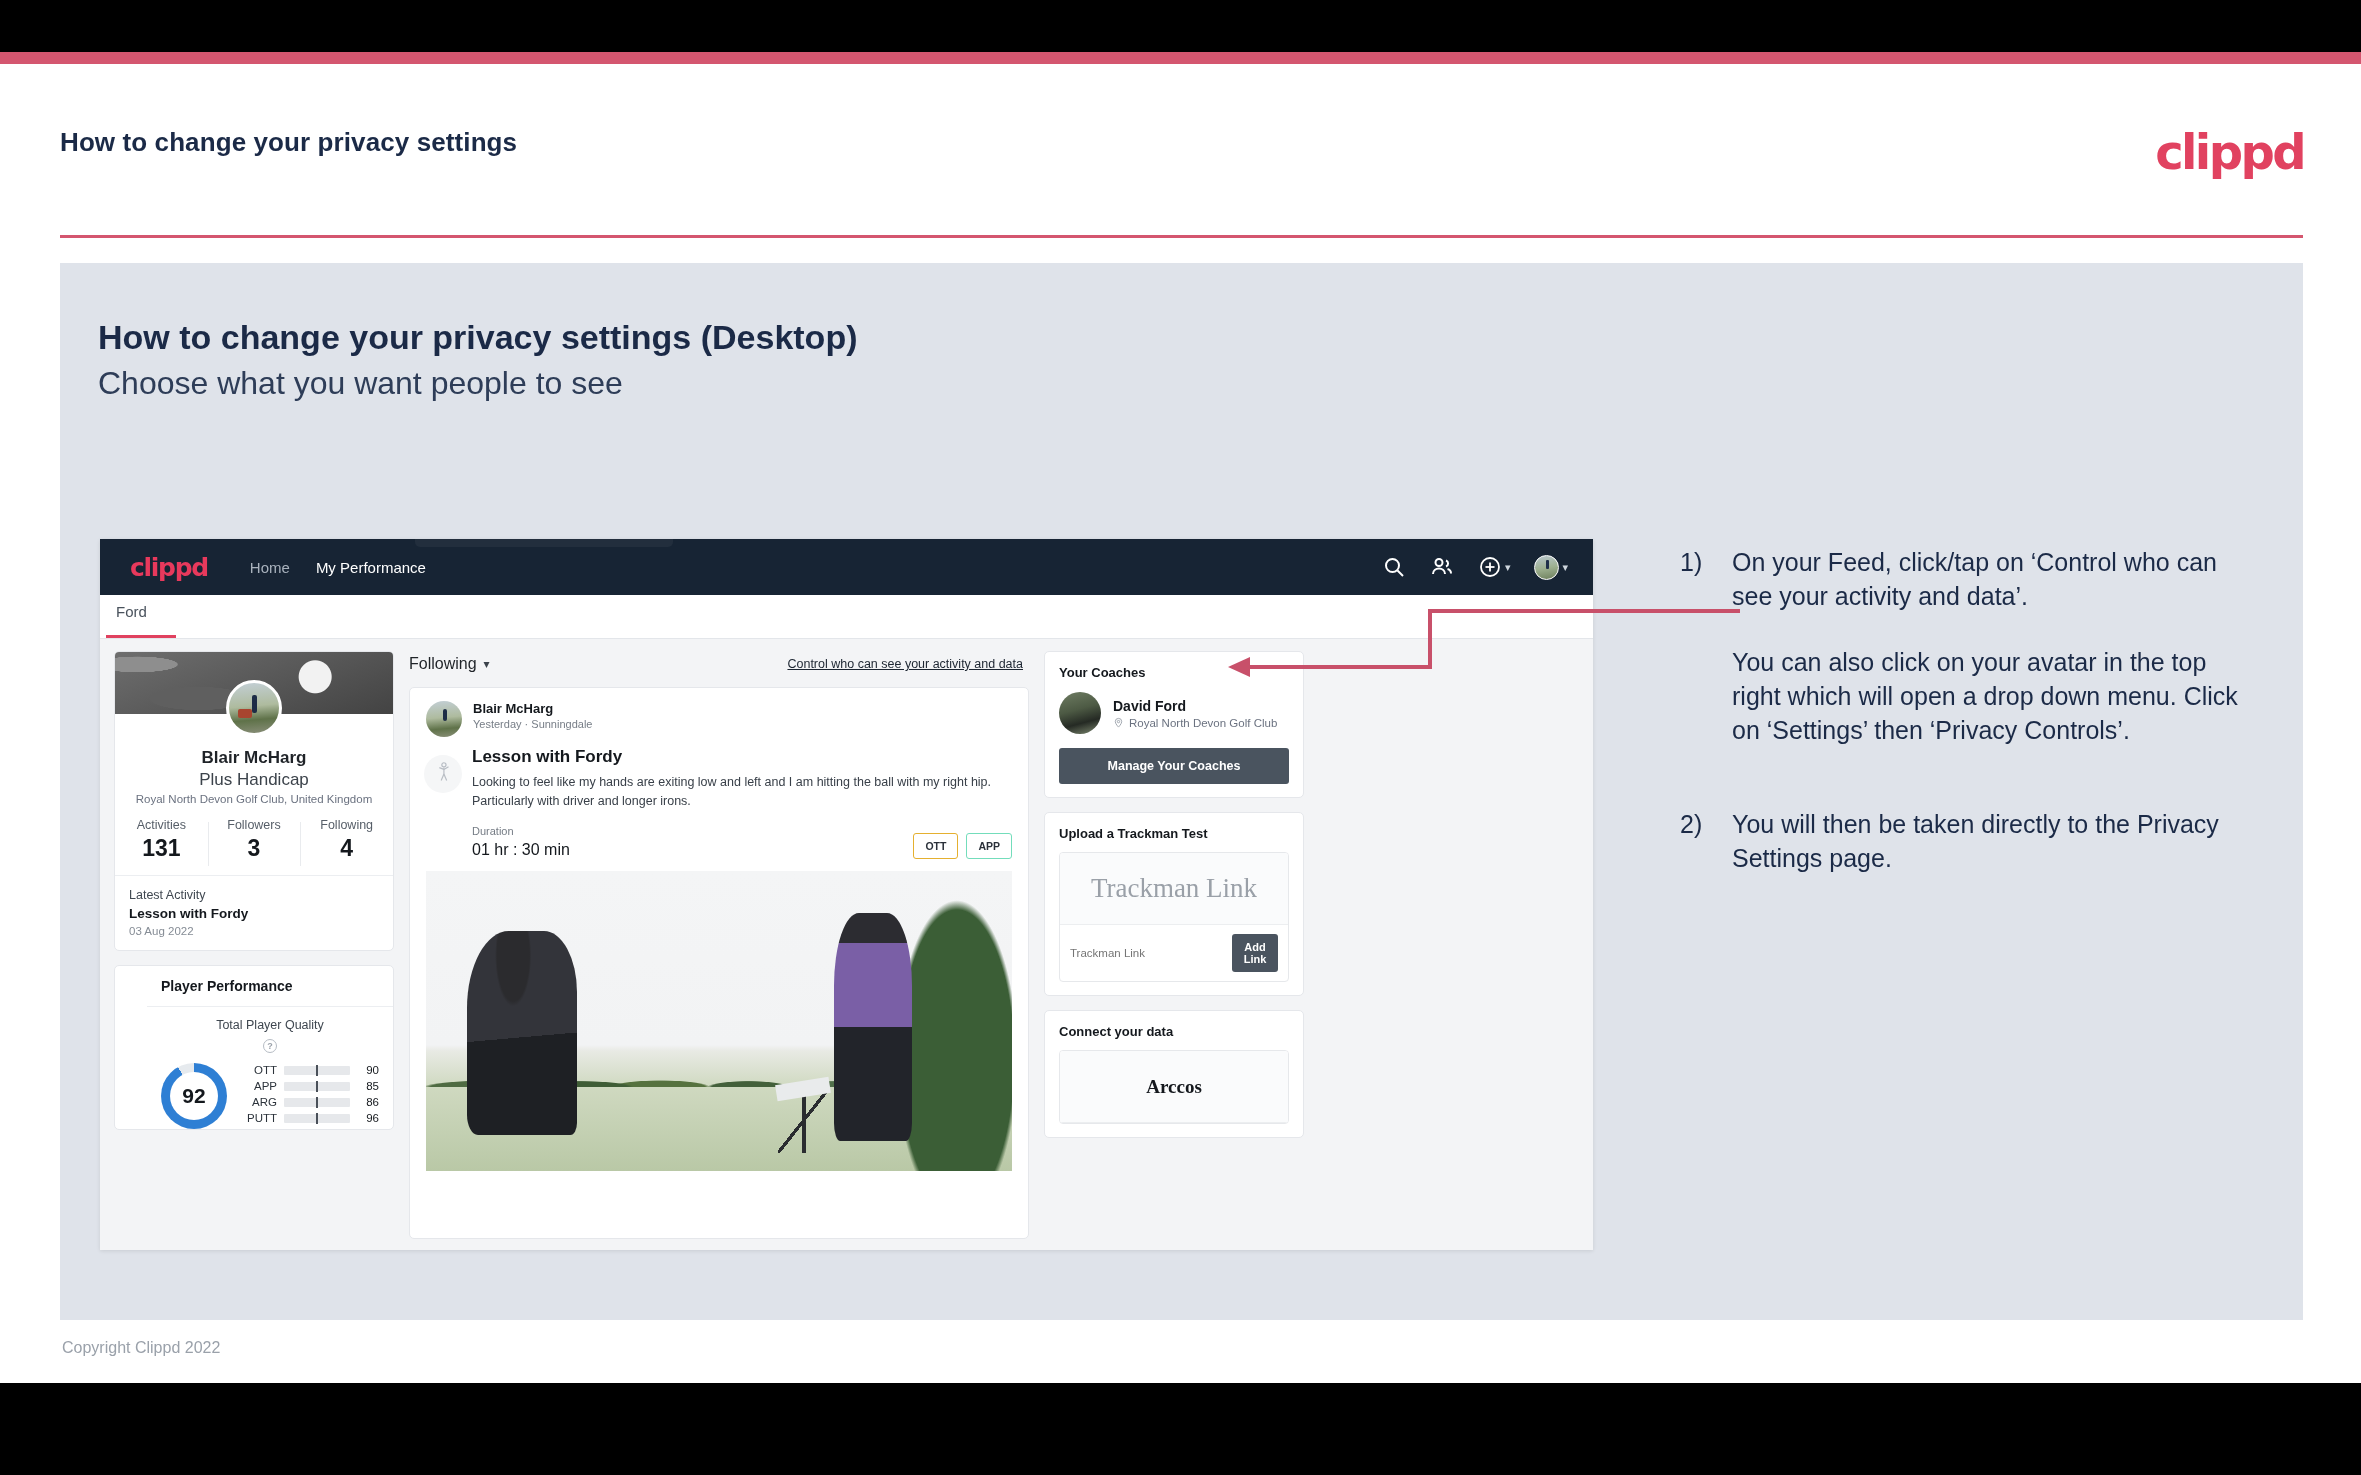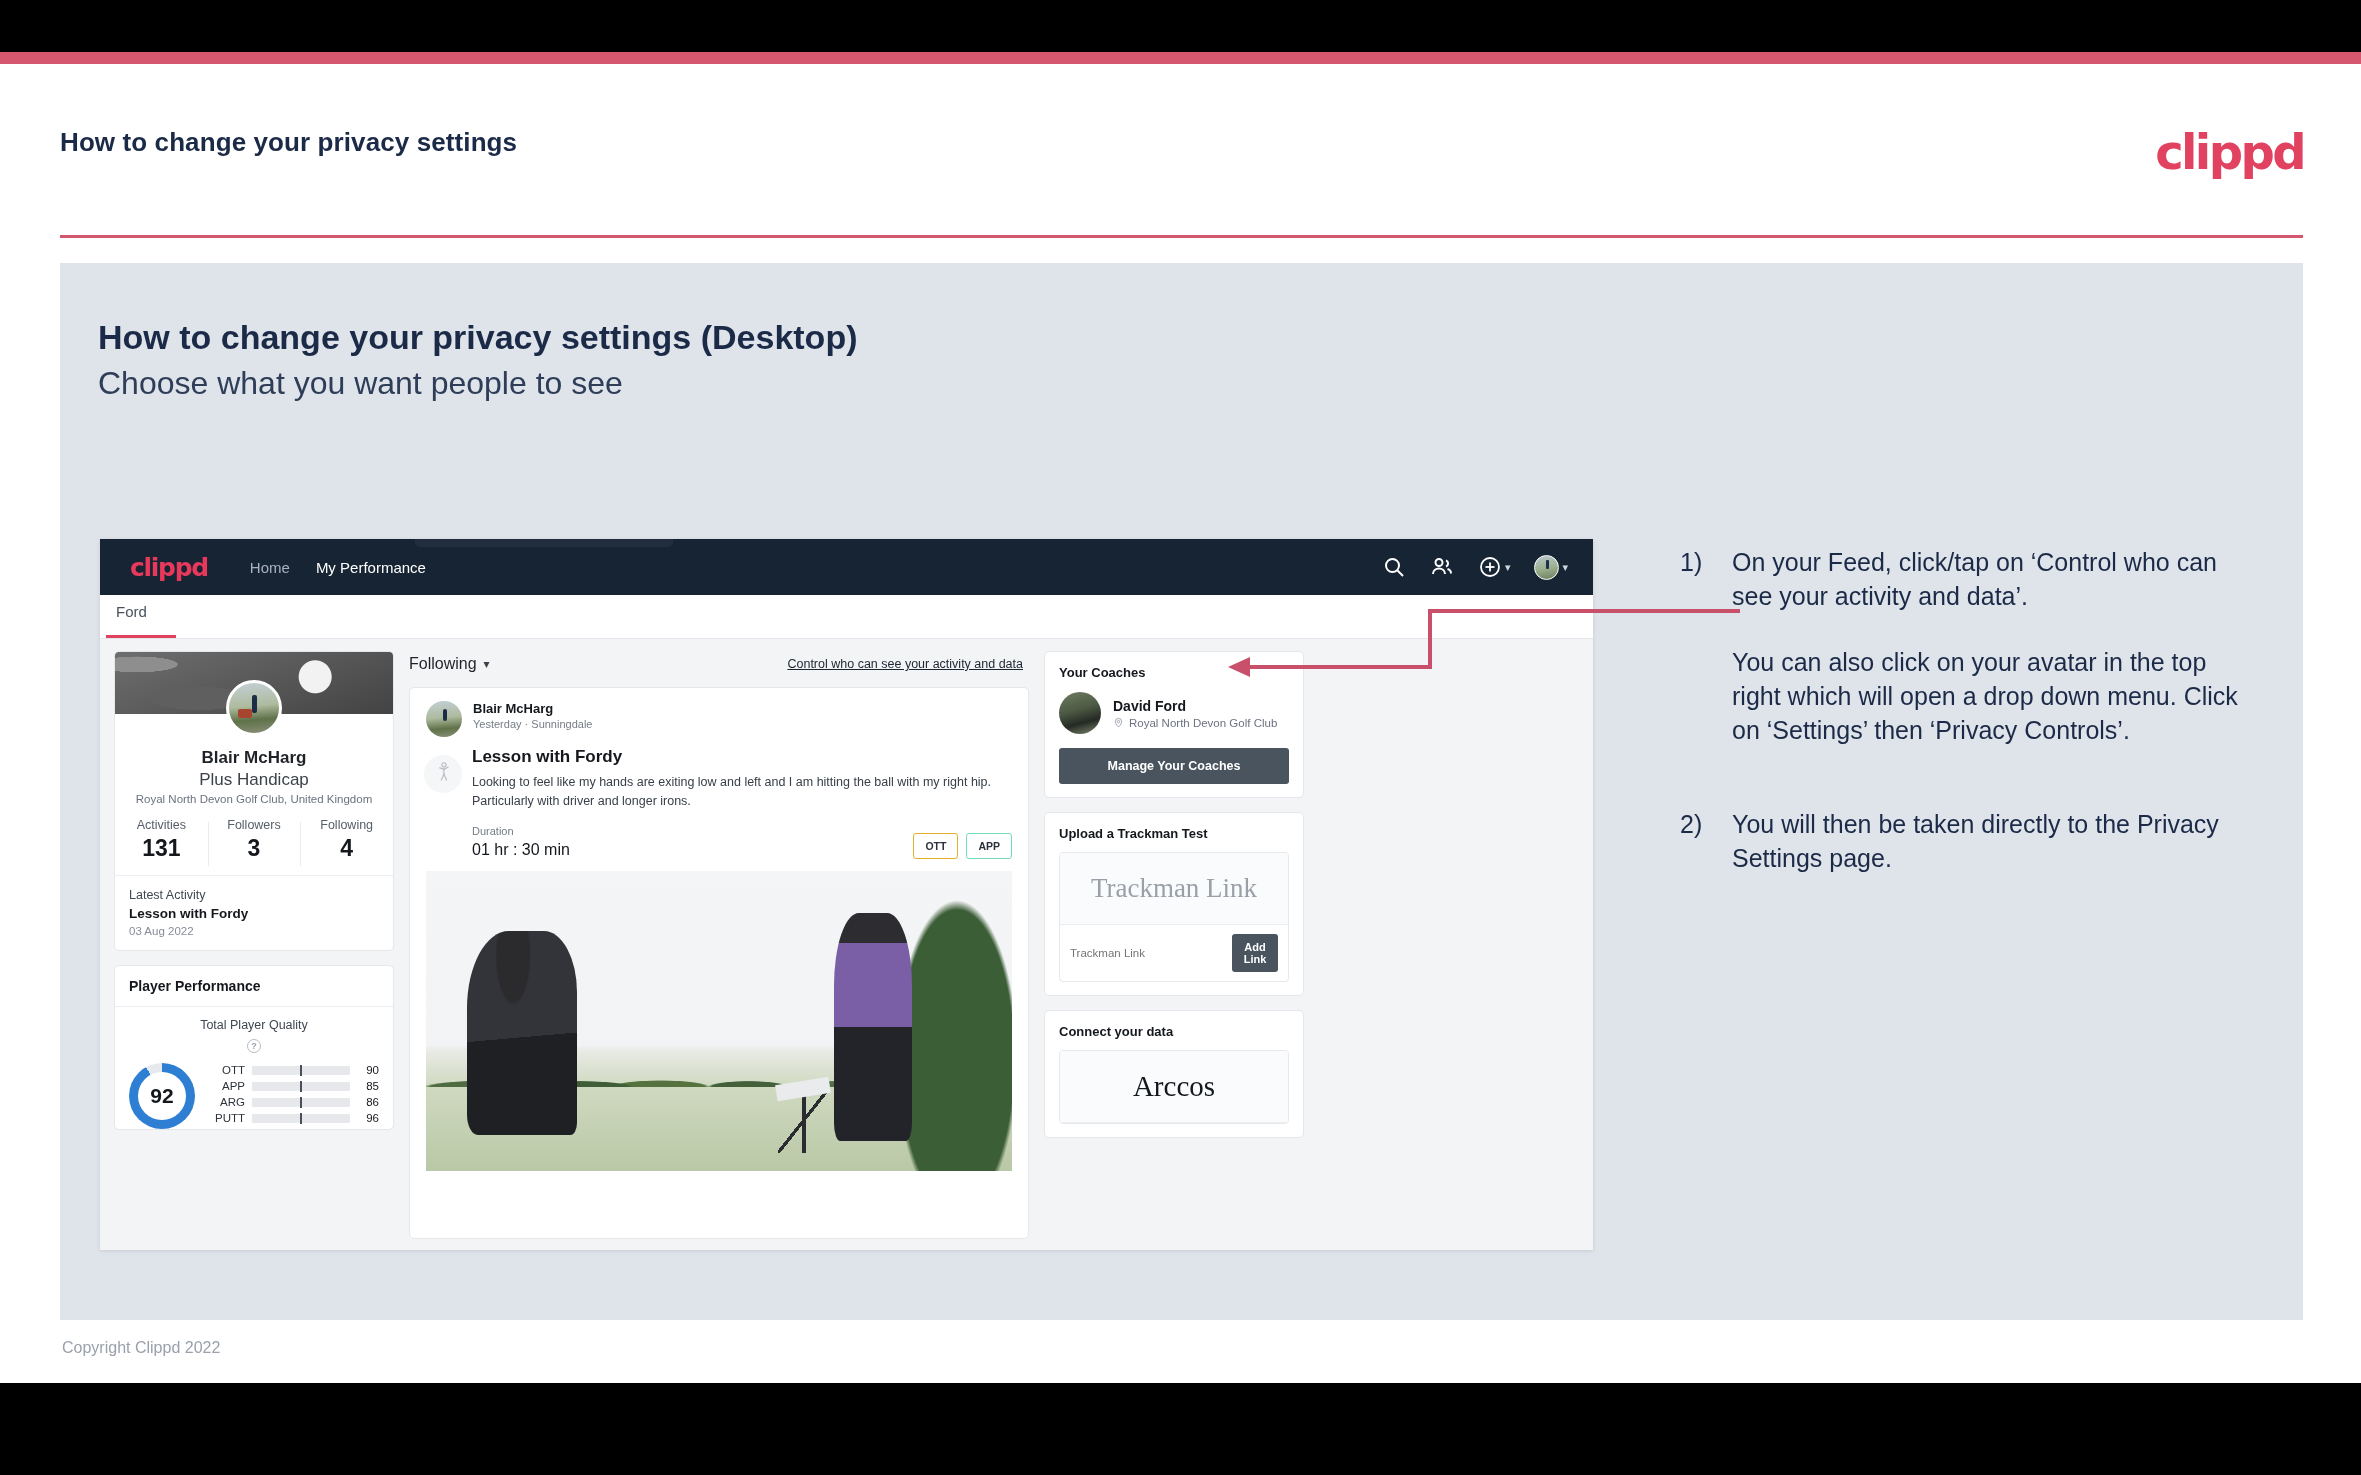--- a/index.html
+++ b/index.html
@@ -168,21 +168,21 @@
     content: ""; position: absolute; left: 0; top: 4px;
     width: 1px; height: 44px; background: #e9ebee;
   }
   .stat-label { font-size: 12.5px; color: #565e68; }
   .stat-value { font-size: 23px; font-weight: 700; color: #14181d; margin-top: 3px; }
   .latest-wrap { padding: 12px 14px 13px; }
   .latest-title { font-size: 12.5px; color: #3f4750; }
   .latest-name { font-size: 13.5px; font-weight: 700; color: #14181d; margin-top: 4px; }
   .latest-date { font-size: 11.5px; color: #858c95; margin-top: 4px; }
 
-  .perf-card { margin-top: 14px; overflow: hidden; }
+  .perf-card { margin-top: 14px; overflow: hidden; padding-left: 32px; }
   .perf-head {
     padding: 12px 14px; font-size: 14px; font-weight: 700; color: #14181d;
     border-bottom: 1px solid #eceef1;
   }
   .perf-body { padding: 11px 14px 0; }
   .tpq-row { display: flex; align-items: center; gap: 7px; flex-direction: column; }
   .tpq-label { font-size: 12.5px; color: #3f4750; }
   .q-mark {
     width: 14px; height: 14px; border-radius: 50%; border: 1.3px solid #b6bcc4;
     font-size: 9px; color: #9aa1aa; display: flex; align-items: center;
@@ -321,21 +321,21 @@
   .inset-box {
     margin-top: 11px; border: 1px solid #e6e8eb; border-radius: 4px; overflow: hidden;
   }
   .brand-slab {
     height: 72px; background: #fafbfc;
     display: flex; align-items: center; justify-content: center;
     font-family: "Liberation Serif", serif;
     font-size: 27px; color: #9aa0a8; font-weight: 400;
     border-bottom: 1px solid #eceef0;
   }
-  .brand-slab.dark { color: #14181d; font-weight: 400; font-size: 29px; }
+  .brand-slab.dark { color: #14181d; font-weight: 700; font-size: 19px; }
   .link-row { display: flex; align-items: center; padding: 9px 10px; gap: 8px; }
   .link-input {
     flex: 1; border: none; outline: none; font-size: 11.5px; color: #8b9197;
     font-family: "Liberation Sans", sans-serif; background: transparent;
   }
   .btn-addlink {
     background: #4a545f; color: #fff; font-size: 11px; font-weight: 700;
     border: none; border-radius: 3px; padding: 7px 11px;
   }
 

